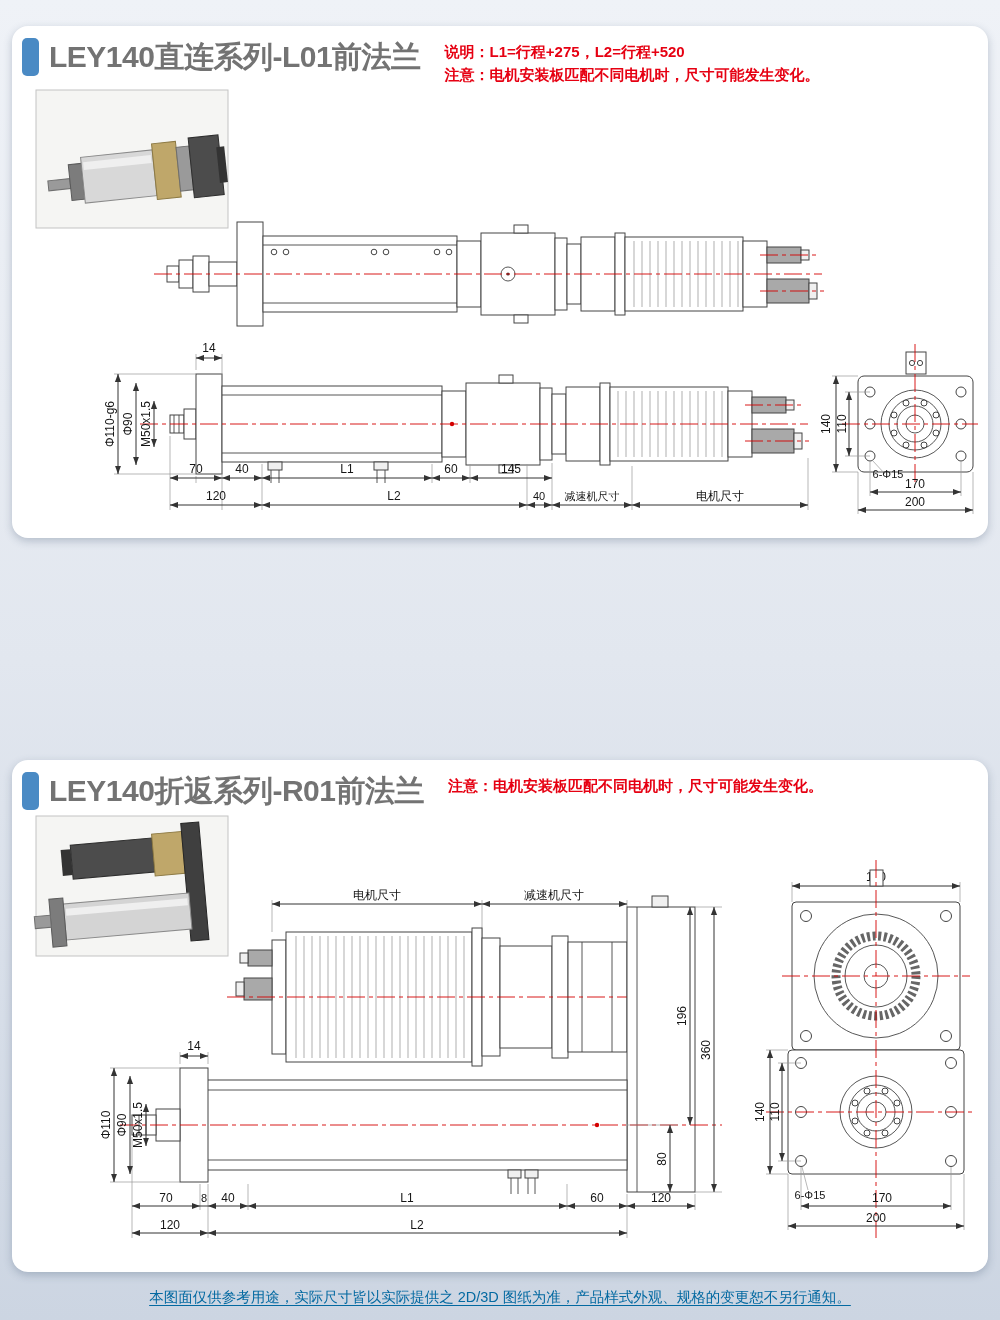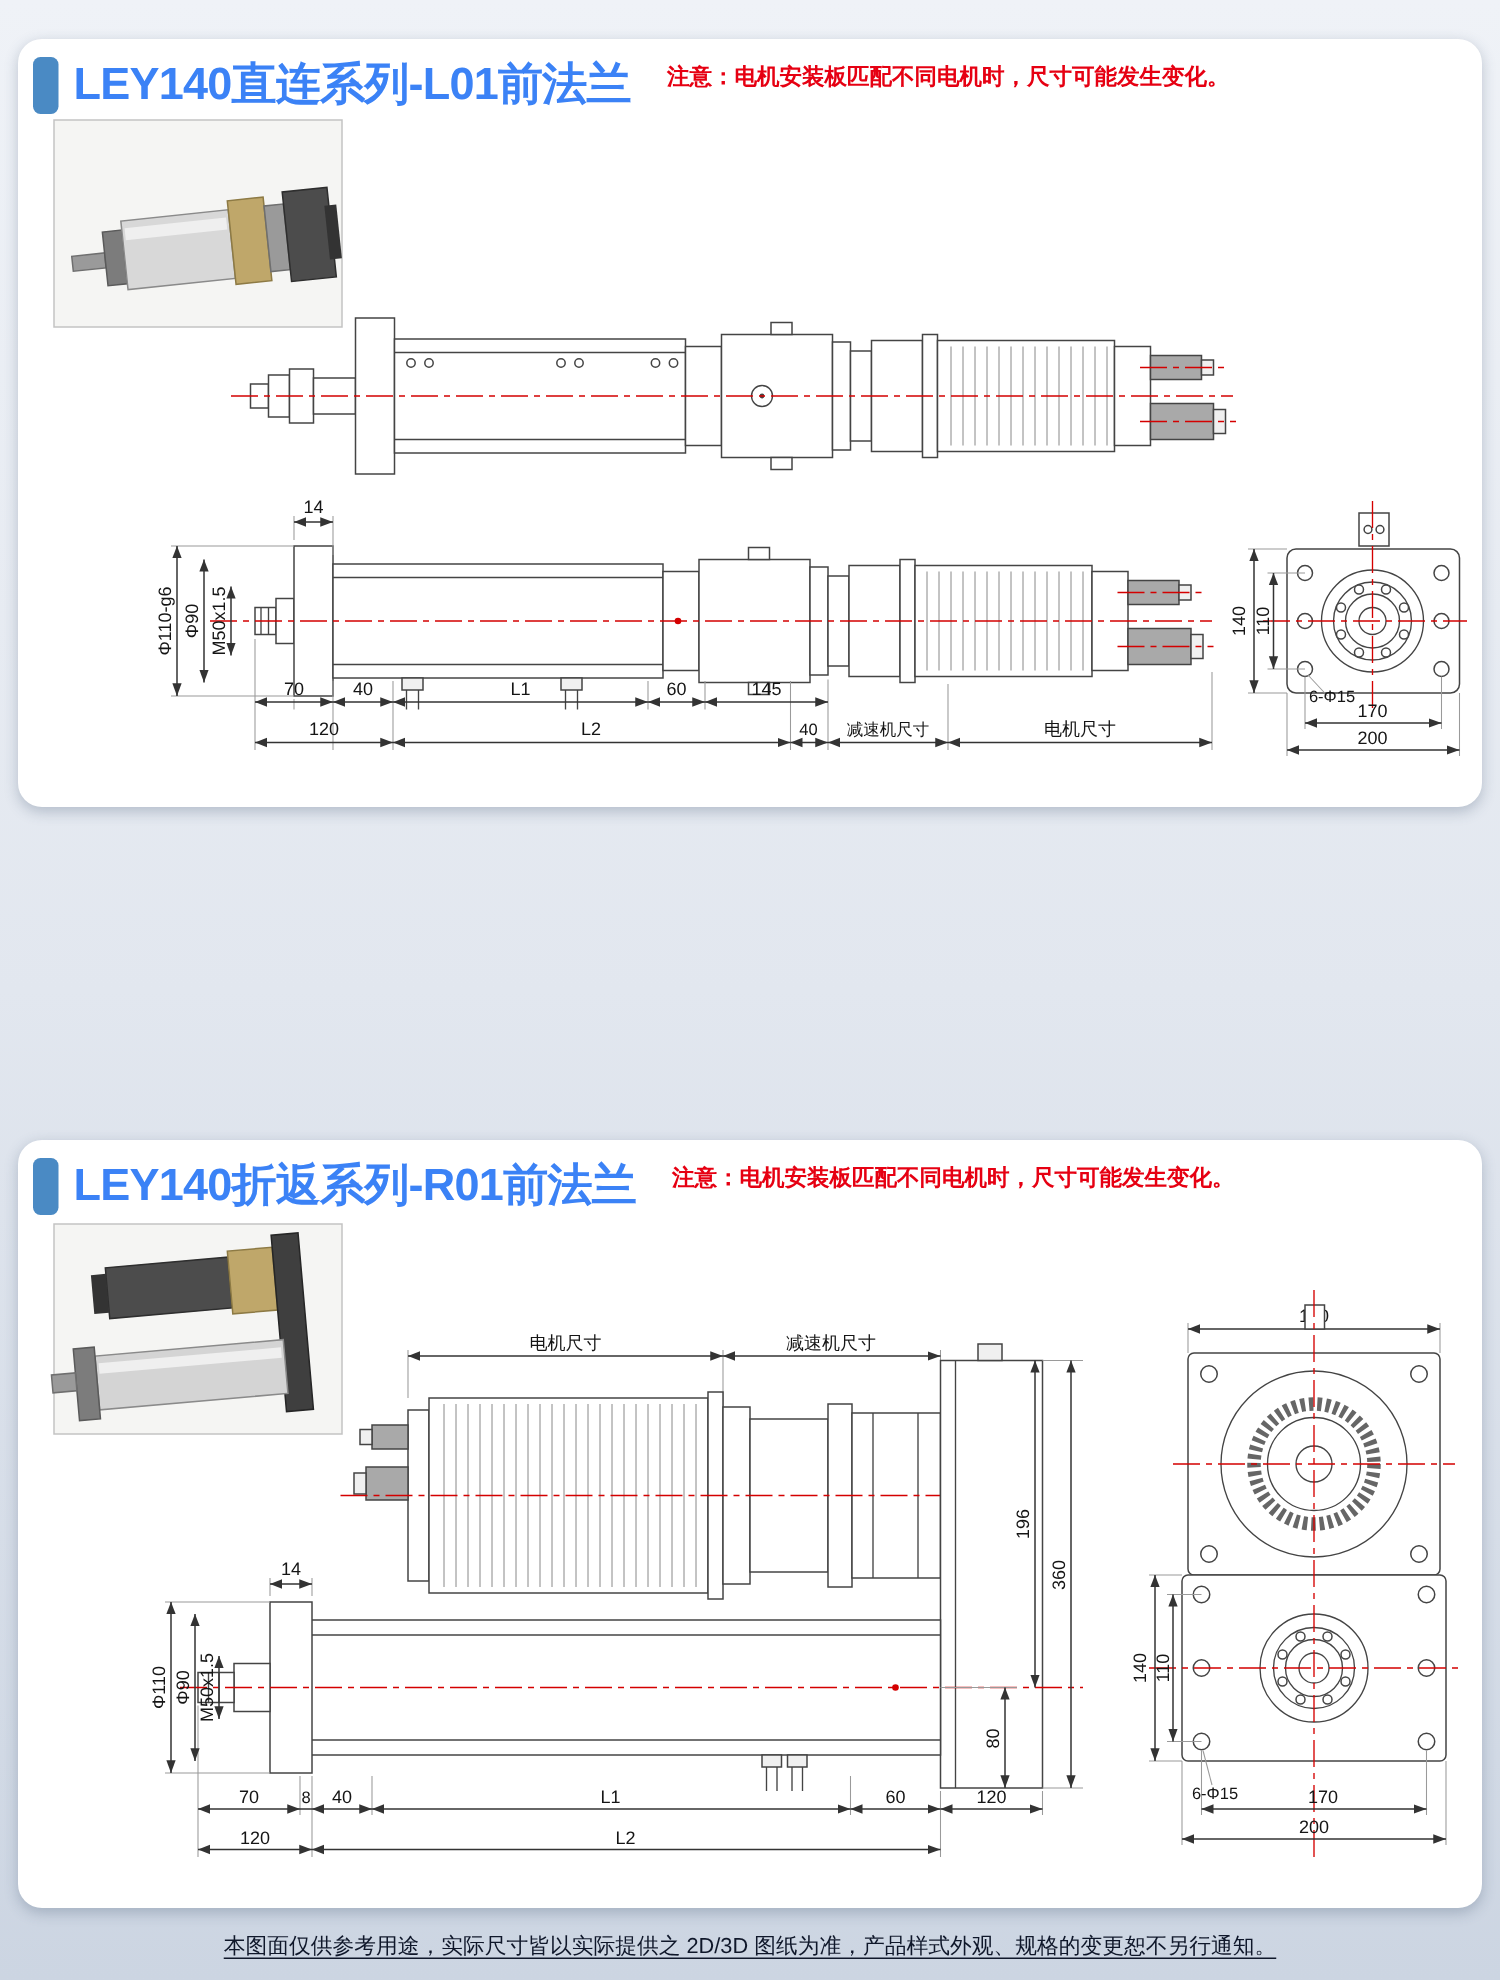--- a/index.html
+++ b/index.html
@@ -9,24 +9,24 @@
     background:linear-gradient(180deg,#eff2f7 0%,#e2e7ef 50%,#ccd5e2 100%);
   }
   .panel {
     position:absolute; left:12px; width:976px; background:#ffffff;
     border-radius:16px; box-shadow:0 3px 9px rgba(55,75,105,.28);
   }
   #panel1 { top:26px; height:512px; }
   #panel2 { top:760px; height:512px; }
   .panel-header { display:flex; align-items:flex-start; padding:12px 14px 0 10px; }
   .accent { width:17px; height:38px; background:#4a8ac4; border-radius:5px; margin-right:10px; flex:none; }
-  .title { font-size:30px; font-weight:bold; color:#3b82f6; line-height:1.25; white-space:nowrap; letter-spacing:-.5px; }
+  .title { font-size:30px; font-weight:bold; color:#737373; line-height:1.25; white-space:nowrap; letter-spacing:-.5px; }
   .notes { margin-left:24px; padding-top:3px; font-size:15px; font-weight:bold; color:#e60012; line-height:1.5; white-space:nowrap; }
   .drawing { display:block; margin:0 auto; }
-  .footer { position:absolute; top:1288px; left:0; width:100%; text-align:center; font-size:14.5px; color:#0f172a; }
+  .footer { position:absolute; top:1288px; left:0; width:100%; text-align:center; font-size:14.5px; color:#0369a1; }
   .footer span { text-decoration:underline; text-underline-offset:3px; }
 
   svg text { font-family:"Liberation Sans","DejaVu Sans",sans-serif; }
   .dim  { font-size:12px; fill:#151515; text-anchor:middle; }
   .dims { font-size:11px; fill:#151515; text-anchor:middle; }
   .ol   { fill:#ffffff; stroke:#444; stroke-width:1; }
   .olg  { fill:#f0f0f0; stroke:#444; stroke-width:1; }
   .ln   { fill:none; stroke:#444; stroke-width:.9; }
   .fin  { stroke:#7a7a7a; stroke-width:.6; }
   .dark { fill:#a9a9a9; stroke:#444; stroke-width:1; }
@@ -36,20 +36,21 @@
   .hole { fill:#fff; stroke:#444; stroke-width:1; }
 </style>
 </head>
 <body>
 
 <section class="panel" id="panel1">
   <header class="panel-header">
     <span class="accent"></span>
     <h1 class="title">LEY140直连系列-L01前法兰</h1>
     <div class="notes">
+      <div>说明：L1=行程+275，L2=行程+520</div>
       <div>注意：电机安装板匹配不同电机时，尺寸可能发生变化。</div>
     </div>
   </header>
 
   <svg class="drawing" width="956" height="462" viewBox="0 0 956 462">
     <defs>
       <marker id="m1e" markerWidth="10" markerHeight="8" refX="8.5" refY="3.5" orient="auto" markerUnits="userSpaceOnUse">
           <path d="M0,0.4 L8.5,3.5 L0,6.6 Z" fill="#333"></path>
         </marker>
       <marker id="m1s" markerWidth="10" markerHeight="8" refX="0.5" refY="3.5" orient="auto" markerUnits="userSpaceOnUse">

